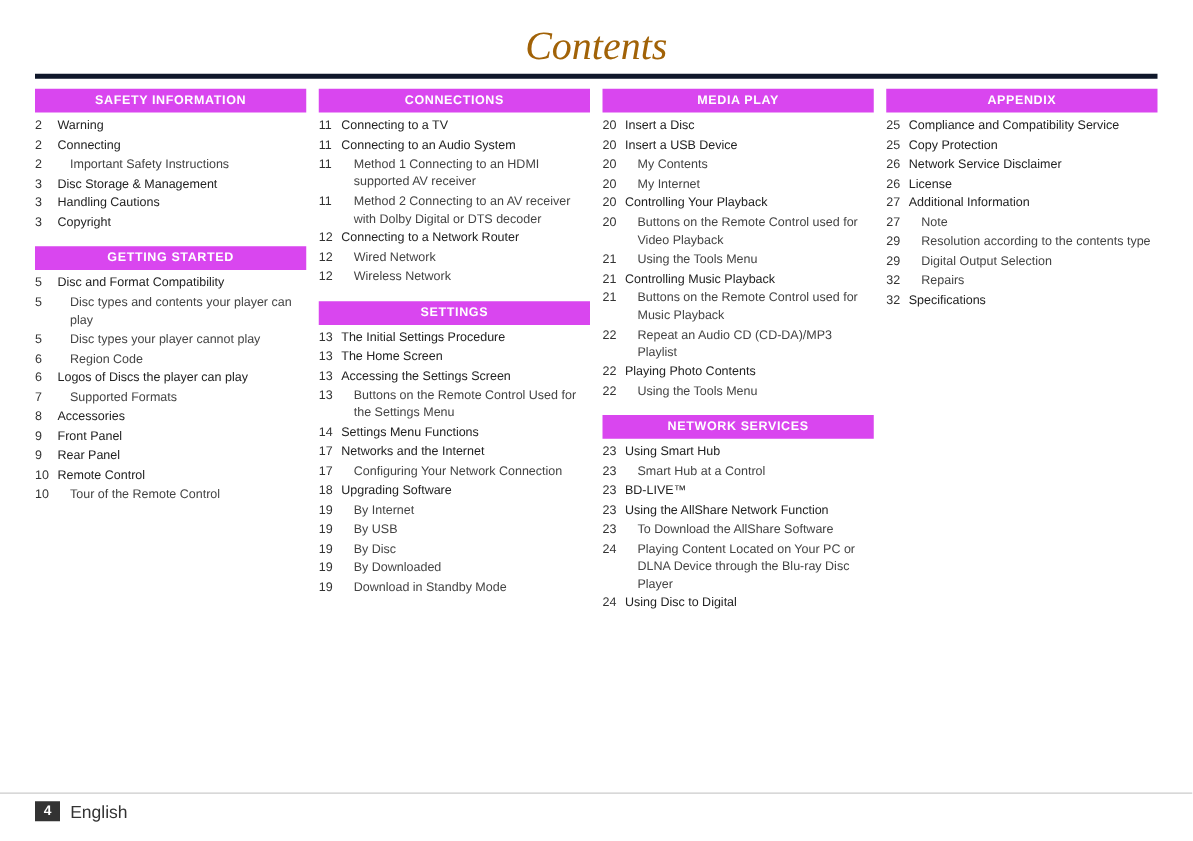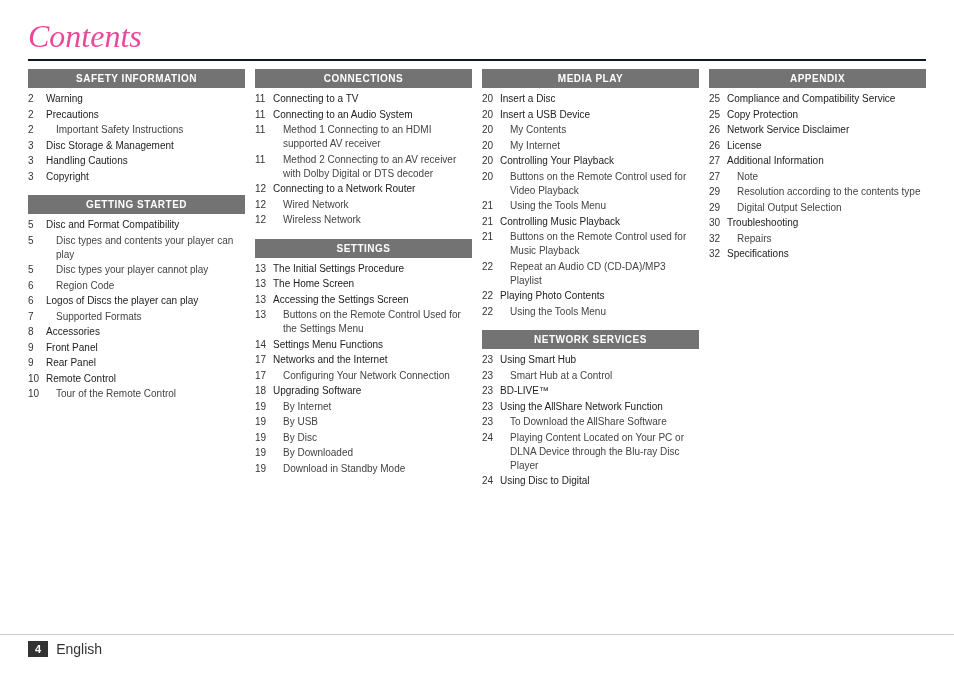--- a/index.html
+++ b/index.html
@@ -16,35 +16,36 @@
       width: 954px;
       height: 673px;
       padding: 18px 28px 10px 28px;
       position: relative;
     }
     .title {
       font-family: Georgia, 'Times New Roman', serif;
       font-style: italic;
       font-size: 32px;
       font-weight: normal;
-      color: #ec4899;
+      color: #a16207;
       margin-bottom: 6px;
-      border-bottom: 2px solid #0f172a;
+      border-bottom: 4px solid #0f172a;
       padding-bottom: 4px;
+      text-align: center;
     }
     .columns {
       display: flex;
       gap: 10px;
       margin-top: 8px;
     }
     .col {
       flex: 1;
     }
     .section-header {
-      background: #737373;
+      background: #d946ef;
       color: #fff;
       text-align: center;
       font-weight: bold;
       font-size: 10px;
       letter-spacing: 0.5px;
       padding: 4px 2px;
       margin-bottom: 4px;
     }
     .toc-item {
       display: flex;
@@ -105,21 +106,21 @@
 
     <div class="col">
       <div class="section-header">SAFETY INFORMATION</div>
       <div id="safety-items">
           <div class="toc-item">
             <span class="toc-num">2</span>
             <span class="toc-text bold">Warning</span>
           </div>
           <div class="toc-item">
             <span class="toc-num">2</span>
-            <span class="toc-text bold">Precautions</span>
+            <span class="toc-text bold">Connecting</span>
           </div>
           <div class="toc-item">
             <span class="toc-num">2</span>
             <span class="toc-text indent">Important Safety Instructions</span>
           </div>
           <div class="toc-item">
             <span class="toc-num">3</span>
             <span class="toc-text bold">Disc Storage &amp; Management</span>
           </div>
           <div class="toc-item">
@@ -393,24 +394,20 @@
             <span class="toc-num">27</span>
             <span class="toc-text indent">Note</span>
           </div>
           <div class="toc-item">
             <span class="toc-num">29</span>
             <span class="toc-text indent">Resolution according to the contents type</span>
           </div>
           <div class="toc-item">
             <span class="toc-num">29</span>
             <span class="toc-text indent">Digital Output Selection</span>
-          </div>
-          <div class="toc-item">
-            <span class="toc-num">30</span>
-            <span class="toc-text bold">Troubleshooting</span>
           </div>
           <div class="toc-item">
             <span class="toc-num">32</span>
             <span class="toc-text indent">Repairs</span>
           </div>
           <div class="toc-item">
             <span class="toc-num">32</span>
             <span class="toc-text bold">Specifications</span>
           </div>
         </div>

